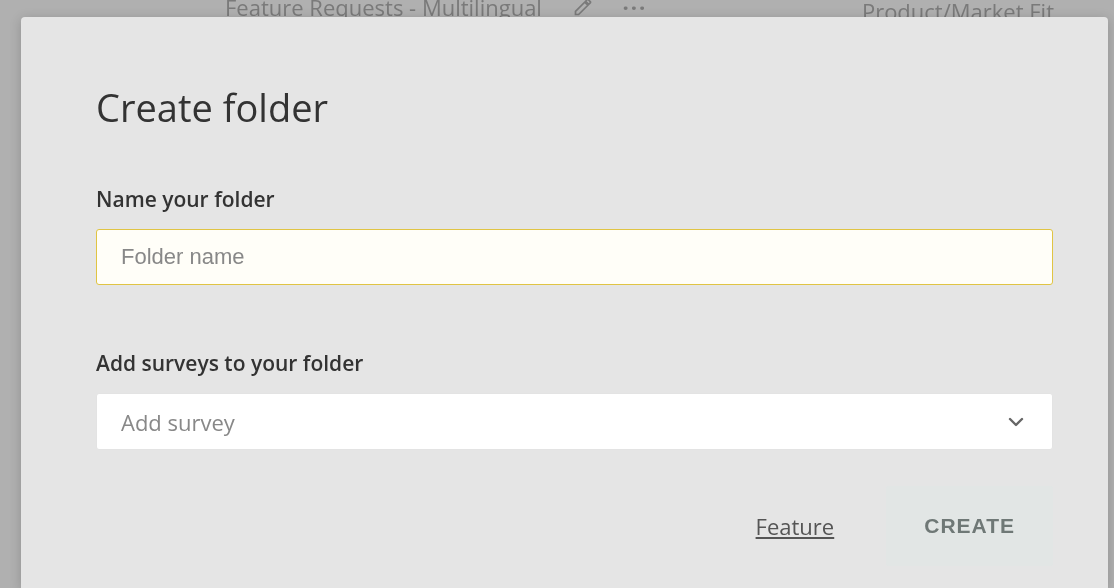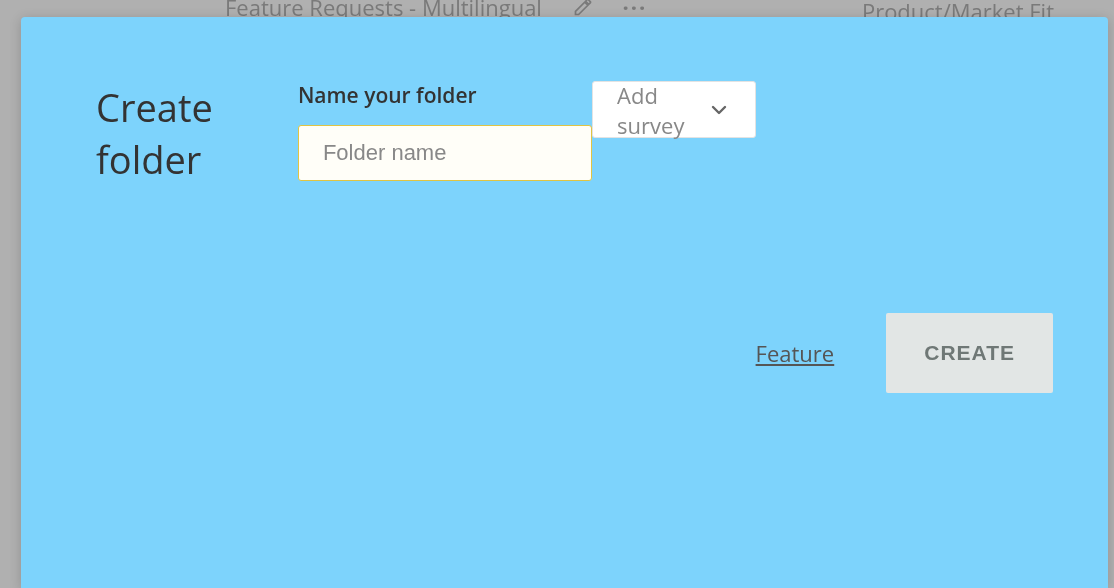--- a/index.html
+++ b/index.html
@@ -50,35 +50,35 @@
     .bg-row .right-text {
       font-size: 22px;
       font-weight: 500;
     }
     .modal {
       position: absolute;
       top: 17px;
       left: 21px;
       right: 6px;
       bottom: 0;
-      background: #7dd3fc;
+      background: #e5e5e5;
       border-radius: 4px 4px 0 0;
       box-shadow: 0 2px 12px rgba(0,0,0,0.18);
       padding: 64px 55px 0 75px;
       display: flex;
-      flex-direction: row;
+      flex-direction: column;
     }
     .modal-title {
       font-size: 38px;
       font-weight: 500;
       color: #333333;
       margin-bottom: 52px;
     }
     .field-block {
-      margin-bottom: 51px;
+      margin-bottom: 64px;
     }
     .field-label {
       font-size: 21px;
       font-weight: 600;
       color: #333333;
       margin-bottom: 16px;
     }
     .text-input {
       width: 100%;
       height: 56px;
@@ -166,20 +166,21 @@
 <div class="modal">
 
   <h1 class="modal-title">Create folder</h1>
 
   <div class="field-block">
     <div class="field-label">Name your folder</div>
     <input type="text" class="text-input" placeholder="Folder name" style="">
   </div>
 
   <div class="field-block" style="margin-bottom:0;">
+    <div class="field-label">Add surveys to your folder</div>
     <div class="select-wrap">
       <span class="select-placeholder">Add survey</span>
       <span class="chevron">
         <svg viewBox="0 0 24 24" width="24" height="24" fill="none" stroke="currentColor" stroke-width="2.4" stroke-linecap="round" stroke-linejoin="round">
           <polyline points="6 9 12 15 18 9"></polyline>
         </svg>
       </span>
     </div>
   </div>
 

